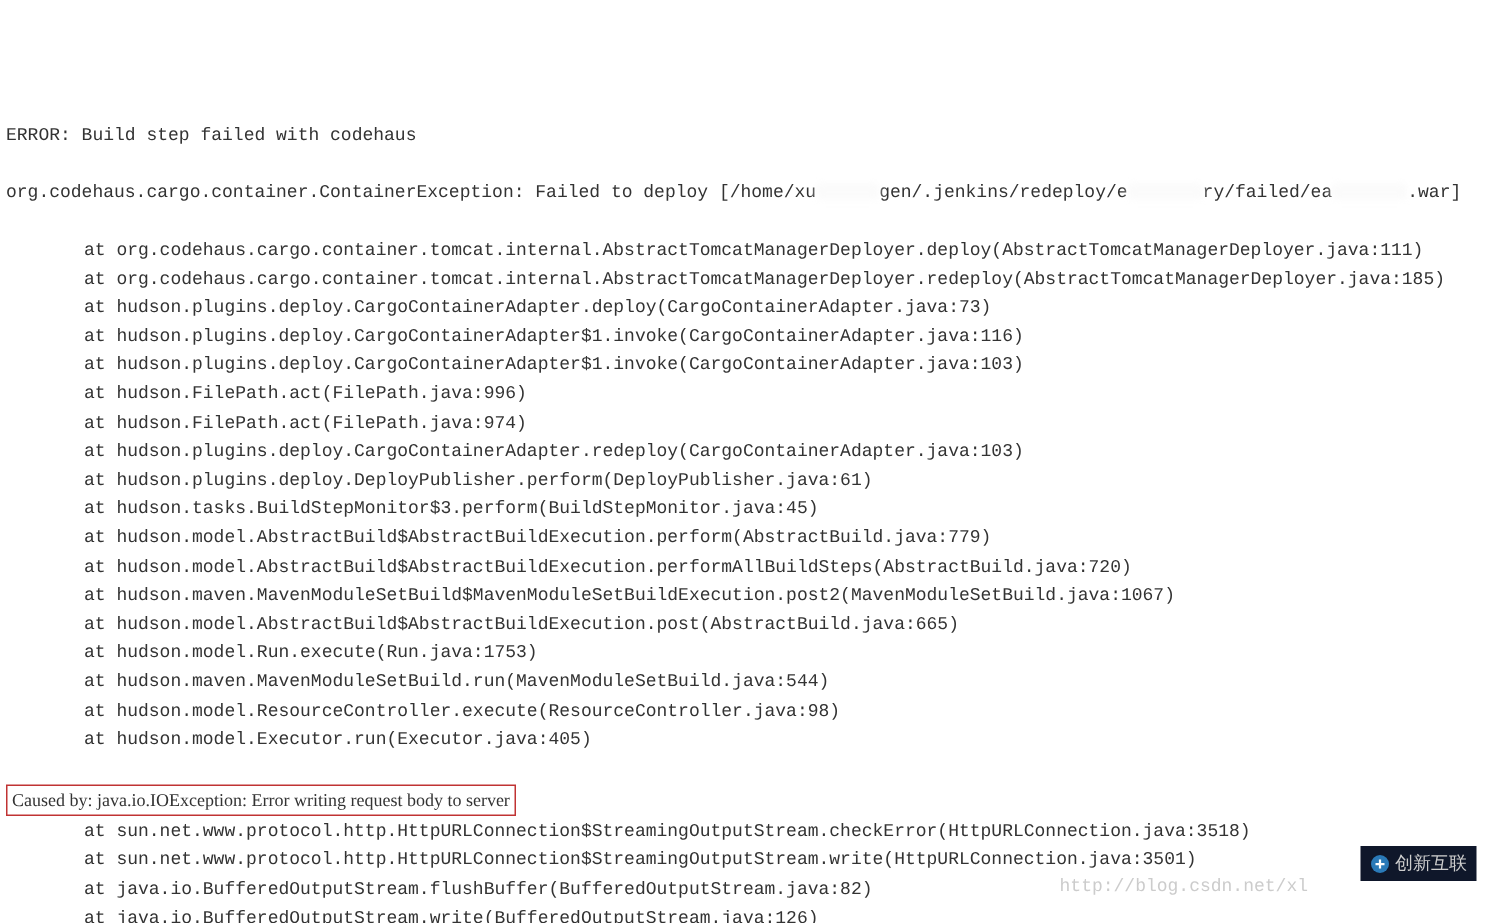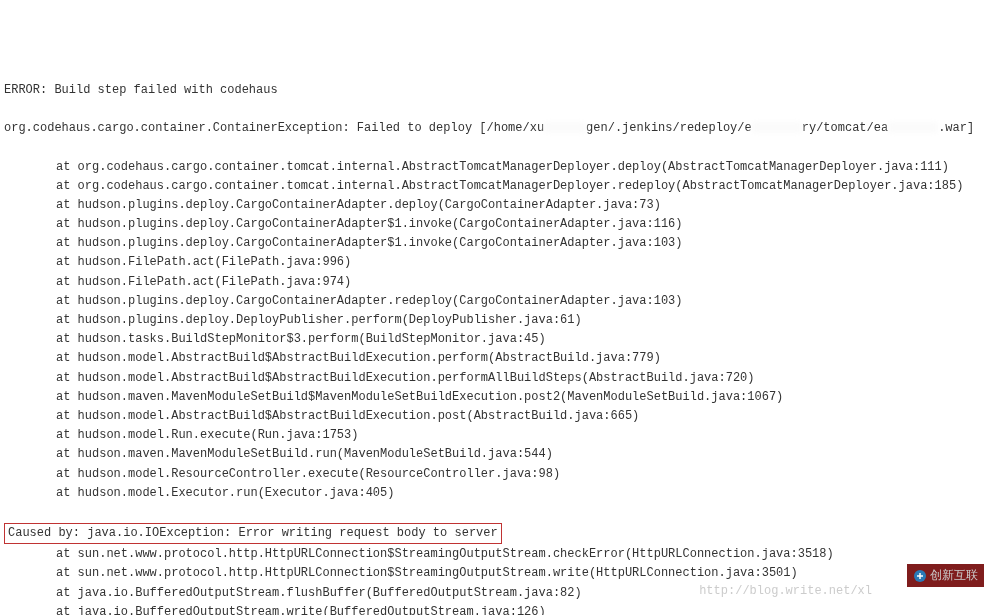--- a/index.html
+++ b/index.html
@@ -14,29 +14,30 @@
       overflow-x: auto;
       width: 992px;
     }
     .log-line { display: block; }
     .indented { padding-left: 52px; }
     .highlight-box {
       border: 1px solid #c03333;
       display: inline-block;
       padding: 0 3px;
       margin: 1px 0;
+      font-family: Liberation Serif, serif;
     }
     .watermark-right {
       position: fixed;
       right: 8px;
       bottom: 28px;
       font-family: "Microsoft YaHei", Arial, sans-serif;
       font-size: 12px;
       color: #ccc;
-      background: #7f1d1d;
+      background: #0f172a;
       padding: 2px 6px;
     }
     .watermark-url {
       position: fixed;
       right: 120px;
       bottom: 14px;
       font-family: "Courier New", Courier, monospace;
       font-size: 12px;
       color: #ccc;
     }
@@ -50,26 +51,26 @@
     }
     .redaction1 { width: 42px; }
     .redaction2 { width: 50px; }
   </style>
 </head>
 <body>
 
 
 
 <span class="log-line">ERROR: Build step failed with codehaus</span>
-<span class="log-line"><span>org.codehaus.cargo.container.ContainerException: Failed to deploy [/home/xu</span><span class="redaction1"></span><span>gen/.jenkins/redeploy/e</span><span class="redaction2"></span><span>ry/tomcat/ea</span><span class="redaction2"></span><span>.war]</span></span>
+<span class="log-line"><span>org.codehaus.cargo.container.ContainerException: Failed to deploy [/home/xu</span><span class="redaction1"></span><span>gen/.jenkins/redeploy/e</span><span class="redaction2"></span><span>ry/failed/ea</span><span class="redaction2"></span><span>.war]</span></span>
 <div id="trace1-container"><span class="log-line indented">at org.codehaus.cargo.container.tomcat.internal.AbstractTomcatManagerDeployer.deploy(AbstractTomcatManagerDeployer.java:111)</span><span class="log-line indented">at org.codehaus.cargo.container.tomcat.internal.AbstractTomcatManagerDeployer.redeploy(AbstractTomcatManagerDeployer.java:185)</span><span class="log-line indented">at hudson.plugins.deploy.CargoContainerAdapter.deploy(CargoContainerAdapter.java:73)</span><span class="log-line indented">at hudson.plugins.deploy.CargoContainerAdapter$1.invoke(CargoContainerAdapter.java:116)</span><span class="log-line indented">at hudson.plugins.deploy.CargoContainerAdapter$1.invoke(CargoContainerAdapter.java:103)</span><span class="log-line indented">at hudson.FilePath.act(FilePath.java:996)</span><span class="log-line indented">at hudson.FilePath.act(FilePath.java:974)</span><span class="log-line indented">at hudson.plugins.deploy.CargoContainerAdapter.redeploy(CargoContainerAdapter.java:103)</span><span class="log-line indented">at hudson.plugins.deploy.DeployPublisher.perform(DeployPublisher.java:61)</span><span class="log-line indented">at hudson.tasks.BuildStepMonitor$3.perform(BuildStepMonitor.java:45)</span><span class="log-line indented">at hudson.model.AbstractBuild$AbstractBuildExecution.perform(AbstractBuild.java:779)</span><span class="log-line indented">at hudson.model.AbstractBuild$AbstractBuildExecution.performAllBuildSteps(AbstractBuild.java:720)</span><span class="log-line indented">at hudson.maven.MavenModuleSetBuild$MavenModuleSetBuildExecution.post2(MavenModuleSetBuild.java:1067)</span><span class="log-line indented">at hudson.model.AbstractBuild$AbstractBuildExecution.post(AbstractBuild.java:665)</span><span class="log-line indented">at hudson.model.Run.execute(Run.java:1753)</span><span class="log-line indented">at hudson.maven.MavenModuleSetBuild.run(MavenModuleSetBuild.java:544)</span><span class="log-line indented">at hudson.model.ResourceController.execute(ResourceController.java:98)</span><span class="log-line indented">at hudson.model.Executor.run(Executor.java:405)</span></div>
 <span><span class="highlight-box">Caused by: java.io.IOException: Error writing request body to server</span></span>
 <div id="trace2-container"><span class="log-line indented">at sun.net.www.protocol.http.HttpURLConnection$StreamingOutputStream.checkError(HttpURLConnection.java:3518)</span><span class="log-line indented">at sun.net.www.protocol.http.HttpURLConnection$StreamingOutputStream.write(HttpURLConnection.java:3501)</span><span class="log-line indented">at java.io.BufferedOutputStream.flushBuffer(BufferedOutputStream.java:82)</span><span class="log-line indented">at java.io.BufferedOutputStream.write(BufferedOutputStream.java:126)</span></div>
 
 
-<span class="watermark-url">http://blog.write.net/xl</span>
+<span class="watermark-url">http://blog.csdn.net/xl</span>
 <span class="watermark-right"><svg width="14" height="14" viewBox="0 0 14 14" style="vertical-align:middle">
       <circle cx="7" cy="7" r="6" fill="#2a7ab8"></circle>
       <path d="M4 7h6M7 4v6" stroke="#fff" stroke-width="1.5"></path>
     </svg> <span>创新互联</span></span>
 
 
 
 
 </body></html>

